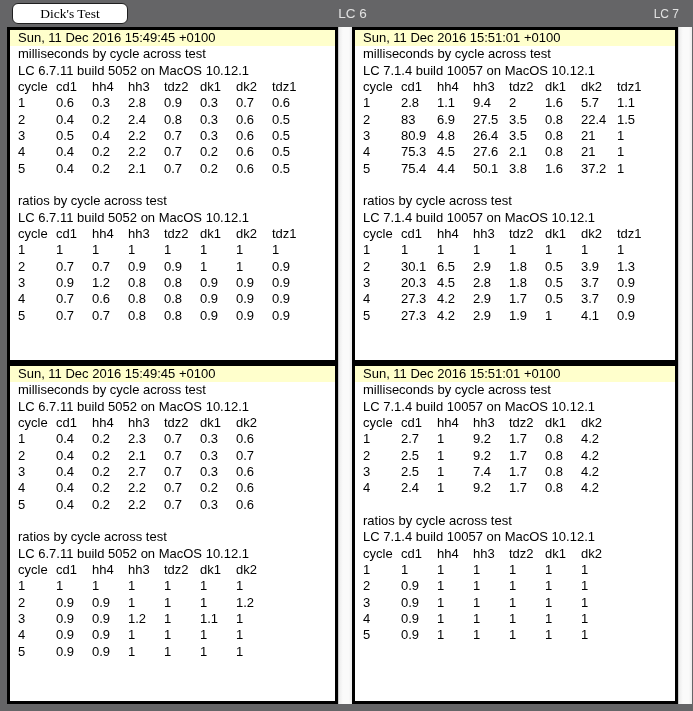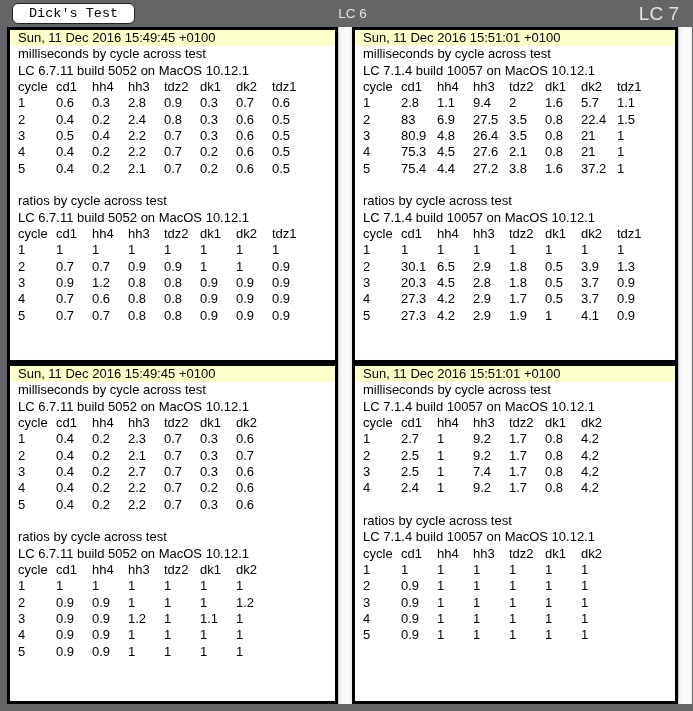--- a/index.html
+++ b/index.html
@@ -11,34 +11,34 @@
   }
   
   .titlebar {
     position:absolute; left:0; top:0; width:693px; height:27px;
     background:#656567;
   }
   .tb-button {
     position:absolute; left:12px; top:3px; height:21px;
     min-width:116px; padding:0 16px;
     background:#ffffff; border:1.5px solid #1f1f1f; border-radius:6px;
-    font-family:Liberation Mono, monospace;
+    font-family:Liberation Serif, serif;
     font-size:13.5px; font-weight:500; color:#000;
     display:flex; align-items:center; justify-content:center;
     cursor:default;
   }
   .tb-center {
     position:absolute; left:0; right:0; top:0; height:27px;
     display:flex; align-items:center; justify-content:center;
     font-size:13.5px; color:#e2e2e2; pointer-events:none;padding-left:12px;
   }
   .tb-right {
     position:absolute; right:14px; top:0; height:27px;
     display:flex; align-items:center;
-    font-size:19px; color:#e2e2e2;
+    font-size:12px; color:#e2e2e2;
   }
   
   .grid {
     position:absolute; left:7px; top:27px; width:685px; height:677px;
     display:grid;
     grid-template-columns:345px 340px;
     grid-template-rows:336px 341px;
   }
   .cell { display:flex; }
   .field {
@@ -100,21 +100,21 @@
     <div class="cell">
       <div class="field">
           <div class="line hl">Sun, 11 Dec 2016 15:51:01 +0100</div>
           <div class="line">milliseconds by cycle across test</div>
           <div class="line">LC 7.1.4 build 10057 on MacOS 10.12.1</div>
           <div class="line trow"><span class="tc0">cycle</span><span class="tc">cd1</span><span class="tc">hh4</span><span class="tc">hh3</span><span class="tc">tdz2</span><span class="tc">dk1</span><span class="tc">dk2</span><span class="tc">tdz1</span></div>
           <div class="line trow"><span class="tc0">1</span><span class="tc">2.8</span><span class="tc">1.1</span><span class="tc">9.4</span><span class="tc">2</span><span class="tc">1.6</span><span class="tc">5.7</span><span class="tc">1.1</span></div>
           <div class="line trow"><span class="tc0">2</span><span class="tc">83</span><span class="tc">6.9</span><span class="tc">27.5</span><span class="tc">3.5</span><span class="tc">0.8</span><span class="tc">22.4</span><span class="tc">1.5</span></div>
           <div class="line trow"><span class="tc0">3</span><span class="tc">80.9</span><span class="tc">4.8</span><span class="tc">26.4</span><span class="tc">3.5</span><span class="tc">0.8</span><span class="tc">21</span><span class="tc">1</span></div>
           <div class="line trow"><span class="tc0">4</span><span class="tc">75.3</span><span class="tc">4.5</span><span class="tc">27.6</span><span class="tc">2.1</span><span class="tc">0.8</span><span class="tc">21</span><span class="tc">1</span></div>
-          <div class="line trow"><span class="tc0">5</span><span class="tc">75.4</span><span class="tc">4.4</span><span class="tc">27.2</span><span class="tc">3.8</span><span class="tc">1.6</span><span class="tc">37.2</span><span class="tc">1</span></div>
+          <div class="line trow"><span class="tc0">5</span><span class="tc">75.4</span><span class="tc">4.4</span><span class="tc">50.1</span><span class="tc">3.8</span><span class="tc">1.6</span><span class="tc">37.2</span><span class="tc">1</span></div>
           <div class="line"></div>
           <div class="line">ratios by cycle across test</div>
           <div class="line">LC 7.1.4 build 10057 on MacOS 10.12.1</div>
           <div class="line trow"><span class="tc0">cycle</span><span class="tc">cd1</span><span class="tc">hh4</span><span class="tc">hh3</span><span class="tc">tdz2</span><span class="tc">dk1</span><span class="tc">dk2</span><span class="tc">tdz1</span></div>
           <div class="line trow"><span class="tc0">1</span><span class="tc">1</span><span class="tc">1</span><span class="tc">1</span><span class="tc">1</span><span class="tc">1</span><span class="tc">1</span><span class="tc">1</span></div>
           <div class="line trow"><span class="tc0">2</span><span class="tc">30.1</span><span class="tc">6.5</span><span class="tc">2.9</span><span class="tc">1.8</span><span class="tc">0.5</span><span class="tc">3.9</span><span class="tc">1.3</span></div>
           <div class="line trow"><span class="tc0">3</span><span class="tc">20.3</span><span class="tc">4.5</span><span class="tc">2.8</span><span class="tc">1.8</span><span class="tc">0.5</span><span class="tc">3.7</span><span class="tc">0.9</span></div>
           <div class="line trow"><span class="tc0">4</span><span class="tc">27.3</span><span class="tc">4.2</span><span class="tc">2.9</span><span class="tc">1.7</span><span class="tc">0.5</span><span class="tc">3.7</span><span class="tc">0.9</span></div>
           <div class="line trow"><span class="tc0">5</span><span class="tc">27.3</span><span class="tc">4.2</span><span class="tc">2.9</span><span class="tc">1.9</span><span class="tc">1</span><span class="tc">4.1</span><span class="tc">0.9</span></div>
         </div>

